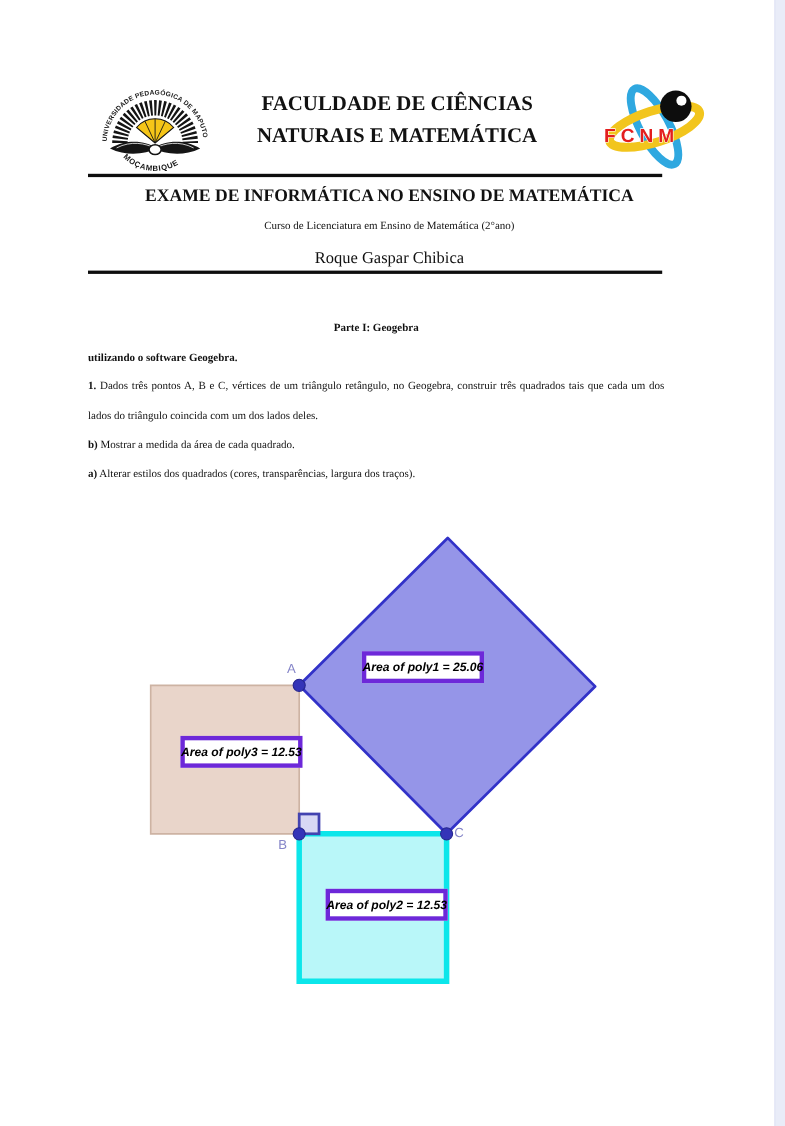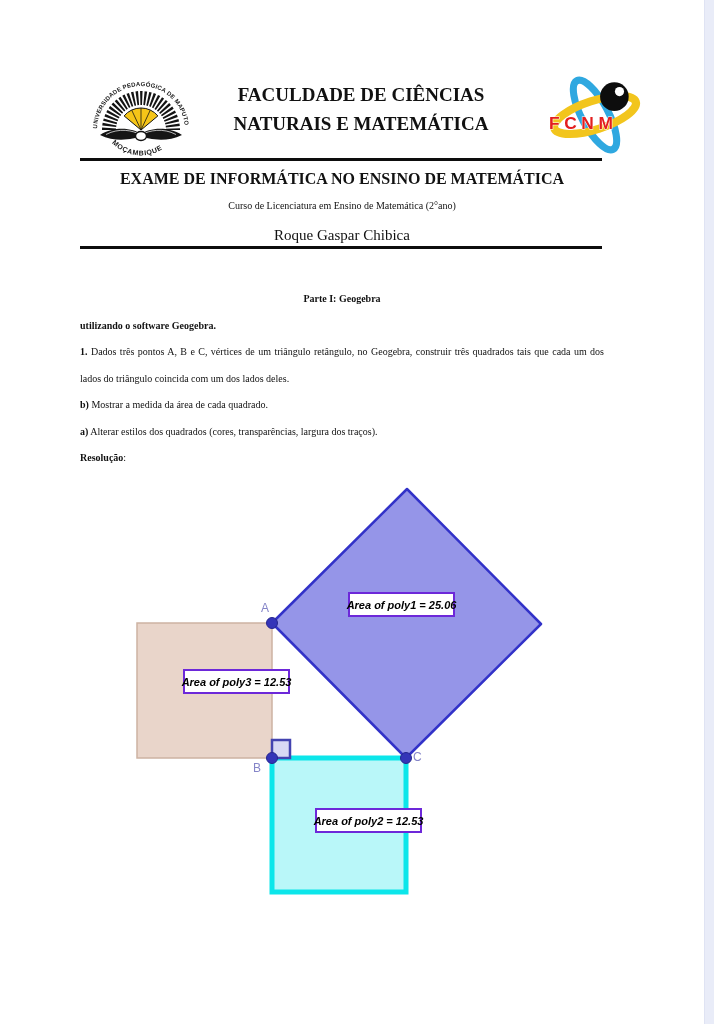--- a/index.html
+++ b/index.html
@@ -8,38 +8,38 @@
   .abs{position:absolute;}
   
   .scroll-strip{right:0;top:0;width:9px;height:1024px;background:#e9ecf8;border-left:1px solid #dfe3f3;}
   
   .left-logo{left:86px;top:74px;width:110px;height:84px;}
   .right-logo{left:544px;top:76px;width:102px;height:78px;}
   .faculty-block{left:196px;top:80px;width:330px;text-align:center;font-weight:bold;font-size:19px;line-height:29px;}
   .rule{left:80px;width:522px;height:3px;background:#0d0d0d;}
   .rule1{top:158px;}
   .rule2{top:246px;}
-  .center-line{left:80px;width:524px;text-align:center;}
+  .center-line{left:92px;width:524px;text-align:center;}
   .exam-title{top:170px;font-weight:bold;font-size:16px;}
   .course-line{top:200px;font-size:10px;}
   .author-line{top:227px;font-weight:normal;font-size:15px;}
   
   .body-text{left:80px;top:286px;width:524px;font-size:10px;line-height:26.5px;}
   .body-text p{margin:0;}
   .section-title{text-align:center;font-weight:bold;}
   .intro{font-weight:bold;}
   .jline{display:block;text-align:justify;text-align-last:justify;}
   .just{text-align:justify;}
   .b{font-weight:bold;}
   
   .figure-svg{left:0;top:0;width:714px;height:1024px;pointer-events:none;}
-  .area-label{position:absolute;background:#ffffff;border:2px solid #6d28d9;
+  .area-label{position:absolute;background:#ffffff;border:4px solid #6d28d9;
               font-family:"Liberation Sans","DejaVu Sans",sans-serif;
               font-size:11px;font-weight:bold;font-style:italic;color:#000;
-              display:flex;align-items:center;justify-content:center;white-space:nowrap;margin-left:19px;}
+              display:flex;align-items:center;justify-content:center;white-space:nowrap;}
   .lbl-poly1{left:329px;top:592px;width:103px;height:21px;}
   .lbl-poly3{left:164px;top:669px;width:103px;height:21px;}
   .lbl-poly2{left:296px;top:808px;width:103px;height:21px;}
   .pt-label{position:absolute;font-family:"Liberation Sans","DejaVu Sans",sans-serif;
             font-size:12px;color:#8585c8;}
   .pt-a{left:261px;top:601px;}
   .pt-b{left:253px;top:761px;}
   .pt-c{left:413px;top:750px;}
 </style>
 </head>
@@ -94,21 +94,20 @@
 <div class="abs center-line author-line">Roque Gaspar Chibica</div>
 
 <div class="abs rule rule2"></div>
 
 <div class="abs body-text">
   <p class="section-title">Parte I: Geogebra</p>
   <p class="intro"><span>utilizando o software Geogebra.</span></p>
   <p class="just"><span class="b">1.</span><span> Dados três pontos A, B e C, vértices de um triângulo retângulo, no Geogebra, construir três quadrados tais que cada um dos lados do triângulo coincida com um dos lados deles.</span></p>
   <p><span class="b">b)</span><span> Mostrar a medida da área de cada quadrado.</span></p>
   <p><span class="b">a)</span><span> Alterar estilos dos quadrados (cores, transparências, largura dos traços).</span></p>
-  <p><span class="b">Resolução</span><span>:</span></p>
 </div>
 
 <svg class="abs figure-svg" viewBox="0 0 714 1024">
 
   <polygon points="137,623 272,623 272,758 137,758" stroke-width="1.5" fill="#e9d5ca" stroke="#cdb3a3"></polygon>
 
   <polygon points="272,623 407,489 541,624 406,758" stroke-width="2.5" stroke-linejoin="round" fill="#9595e8" stroke="#3232c8"></polygon>
 
   <polygon points="272,758 406,758 406,892 272,892" stroke-width="5" stroke-linejoin="miter" fill="#b9f7f9" stroke="#0ce6ea"></polygon>
 

